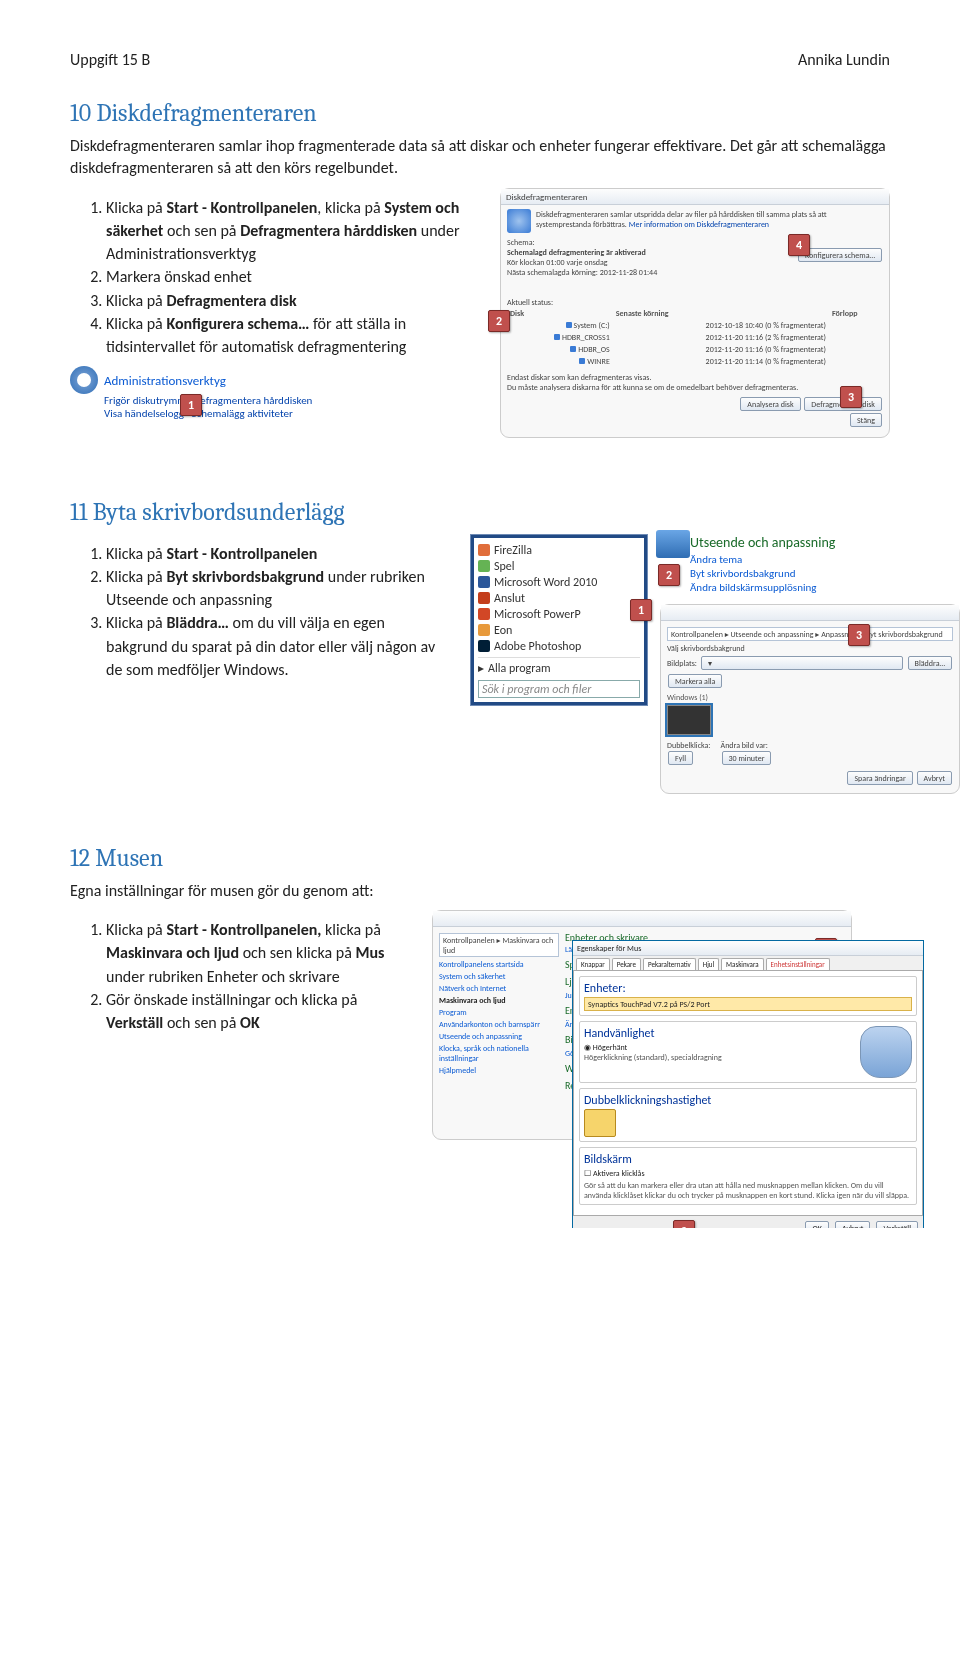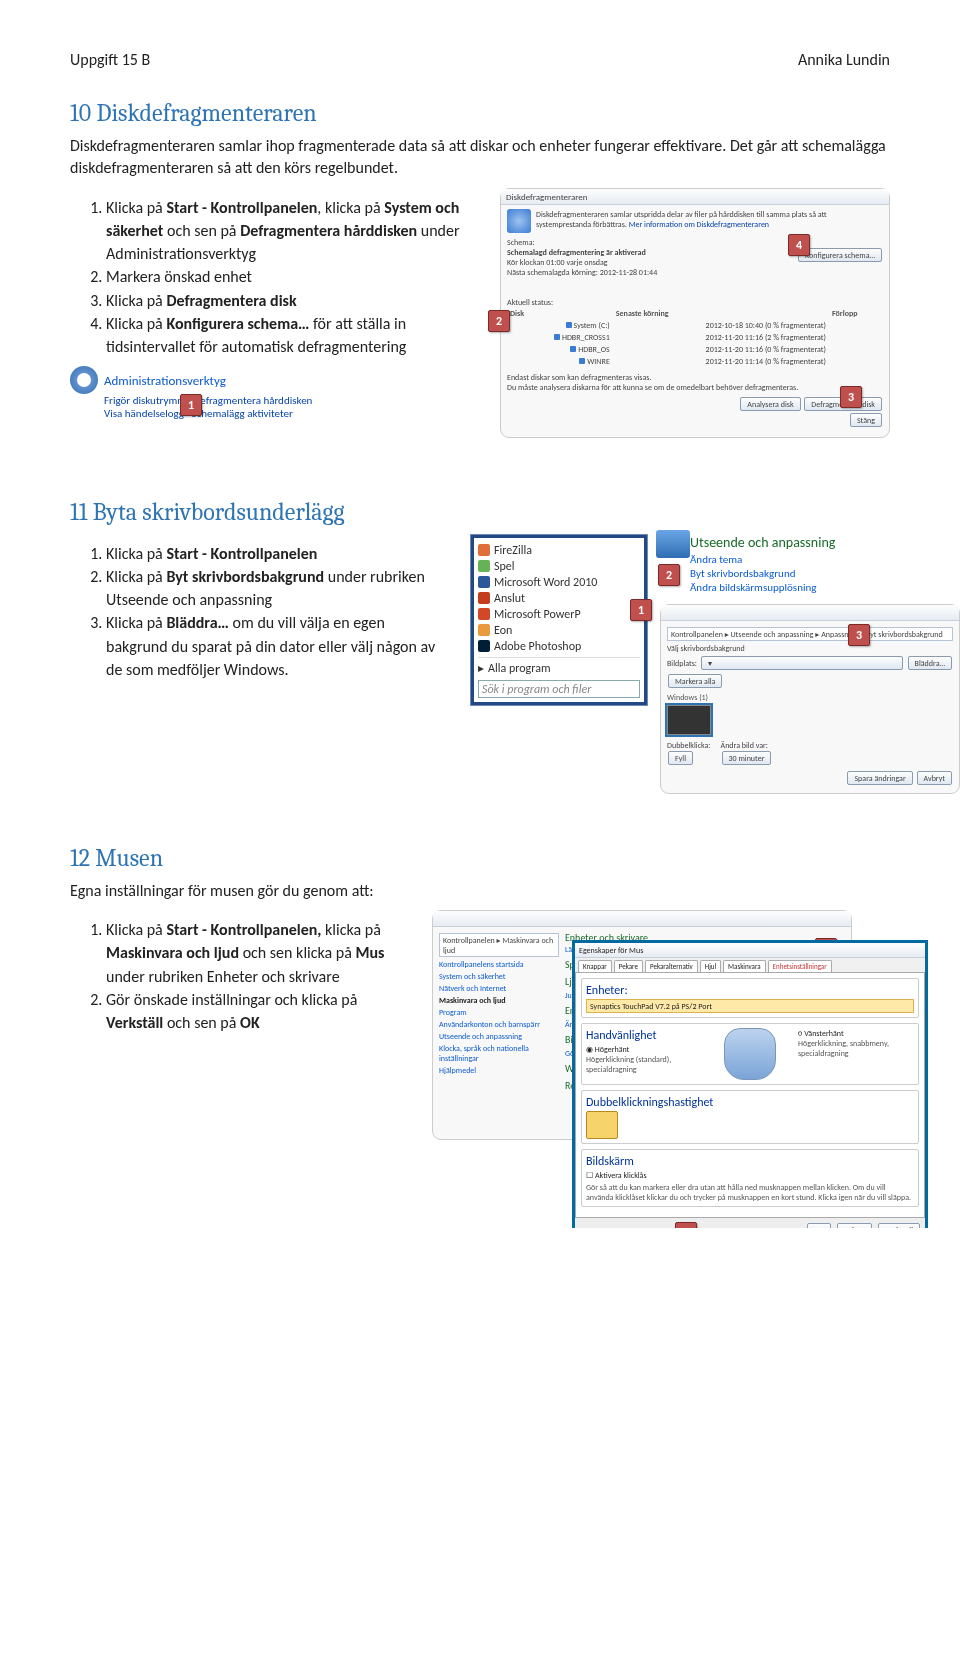--- a/index.html
+++ b/index.html
@@ -31,21 +31,21 @@
   .startmenu .left { background:#fff; padding:4px; }
   .startmenu .item { display:flex; align-items:center; gap:4px; padding:1px 0; }
   .startmenu .ico { width:12px; height:12px; background:#6fa8dc; border-radius:2px; }
   .startmenu .search { margin-top:4px; background:#fff; border:1px solid #8aa; padding:1px 3px; font-style:italic; color:#888; }
   .sidepanel { width:210px; }
   .sidepanel .hd { color:#1a6b2a; font-size:14px; margin-bottom:2px; }
   .sidepanel a { display:block; color:#0b5bd3; font-size:11px; text-decoration:none; margin:1px 0; }
   .cp-window { width:420px; height:230px; }
   .cp-list { font-size:8px; }
   .cp-list a { color:#0b5bd3; text-decoration:none; display:block; margin:2px 0; }
-  .mouse-dialog { width:350px; font-size:8px; border:3px solid #0369a1; background:#f0f0f0; }
+  .mouse-dialog { width:350px; font-size:8px; border:1px solid #0369a1; background:#f0f0f0; }
   .mouse-dialog .tabstrip { display:flex; gap:2px; padding:2px 3px 0 3px; }
   .mouse-dialog .tab { border:1px solid #aaa; border-bottom:none; background:#fff; padding:1px 4px; border-radius:2px 2px 0 0; font-size:7px; }
   .mouse-dialog .tab.sel { background:#fff; }
   .mouse-dialog .pane { background:#fff; border:1px solid #aaa; padding:5px; }
   .mouse-dialog .grp { border:1px solid #ccc; border-radius:2px; padding:4px; margin-bottom:5px; }
   .mouse-dialog .grp-title { font-size:12px; color:#003399; margin-bottom:2px; }
   .mouse-dialog .btns { display:flex; justify-content:flex-end; gap:4px; padding:4px; background:#eee; }
   .defrag-win { width:390px; height:250px; }
   .defrag-table { width:100%; font-size:8px; border-collapse:collapse; }
   .defrag-table th { text-align:left; color:#555; padding:1px 3px; }
@@ -312,24 +312,20 @@
             <div class="grp-title">Enheter:</div>
             <div style="background:#ffe9a8;border:1px solid #d9b24a;padding:1px 3px;">Synaptics TouchPad V7.2 på PS/2 Port</div>
           </div>
           <div class="grp" style="display:flex;gap:22px;">
             <div style="flex:1;">
               <div class="grp-title">Handvänlighet</div>
               <label>◉ <span>Högerhänt</span></label><br>
               <span style="color:#555;">Högerklickning (standard), specialdragning</span>
             </div>
             <div style="width:50px;height:50px;background:linear-gradient(#bcd3ef,#7aa4d6);border-radius:16px 16px 20px 20px;border:1px solid #7b96b6;"></div>
-            <div style="flex:1;">
-              <label>○ <span>Vänsterhänt</span></label><br>
-              <span style="color:#555;">Högerklickning, snabbmeny, specialdragning</span>
-            </div>
           </div>
           <div class="grp">
             <div class="grp-title">Dubbelklickningshastighet</div>
             <div style="display:flex;gap:5px;">
               <div style="width:30px;height:26px;background:#f6d46b;border:1px solid #b78a1f;border-radius:2px;"></div>
             </div>
           </div>
           <div class="grp">
             <div class="grp-title">Bildskärm</div>
             <label>☐ <span>Aktivera klicklås</span></label>

